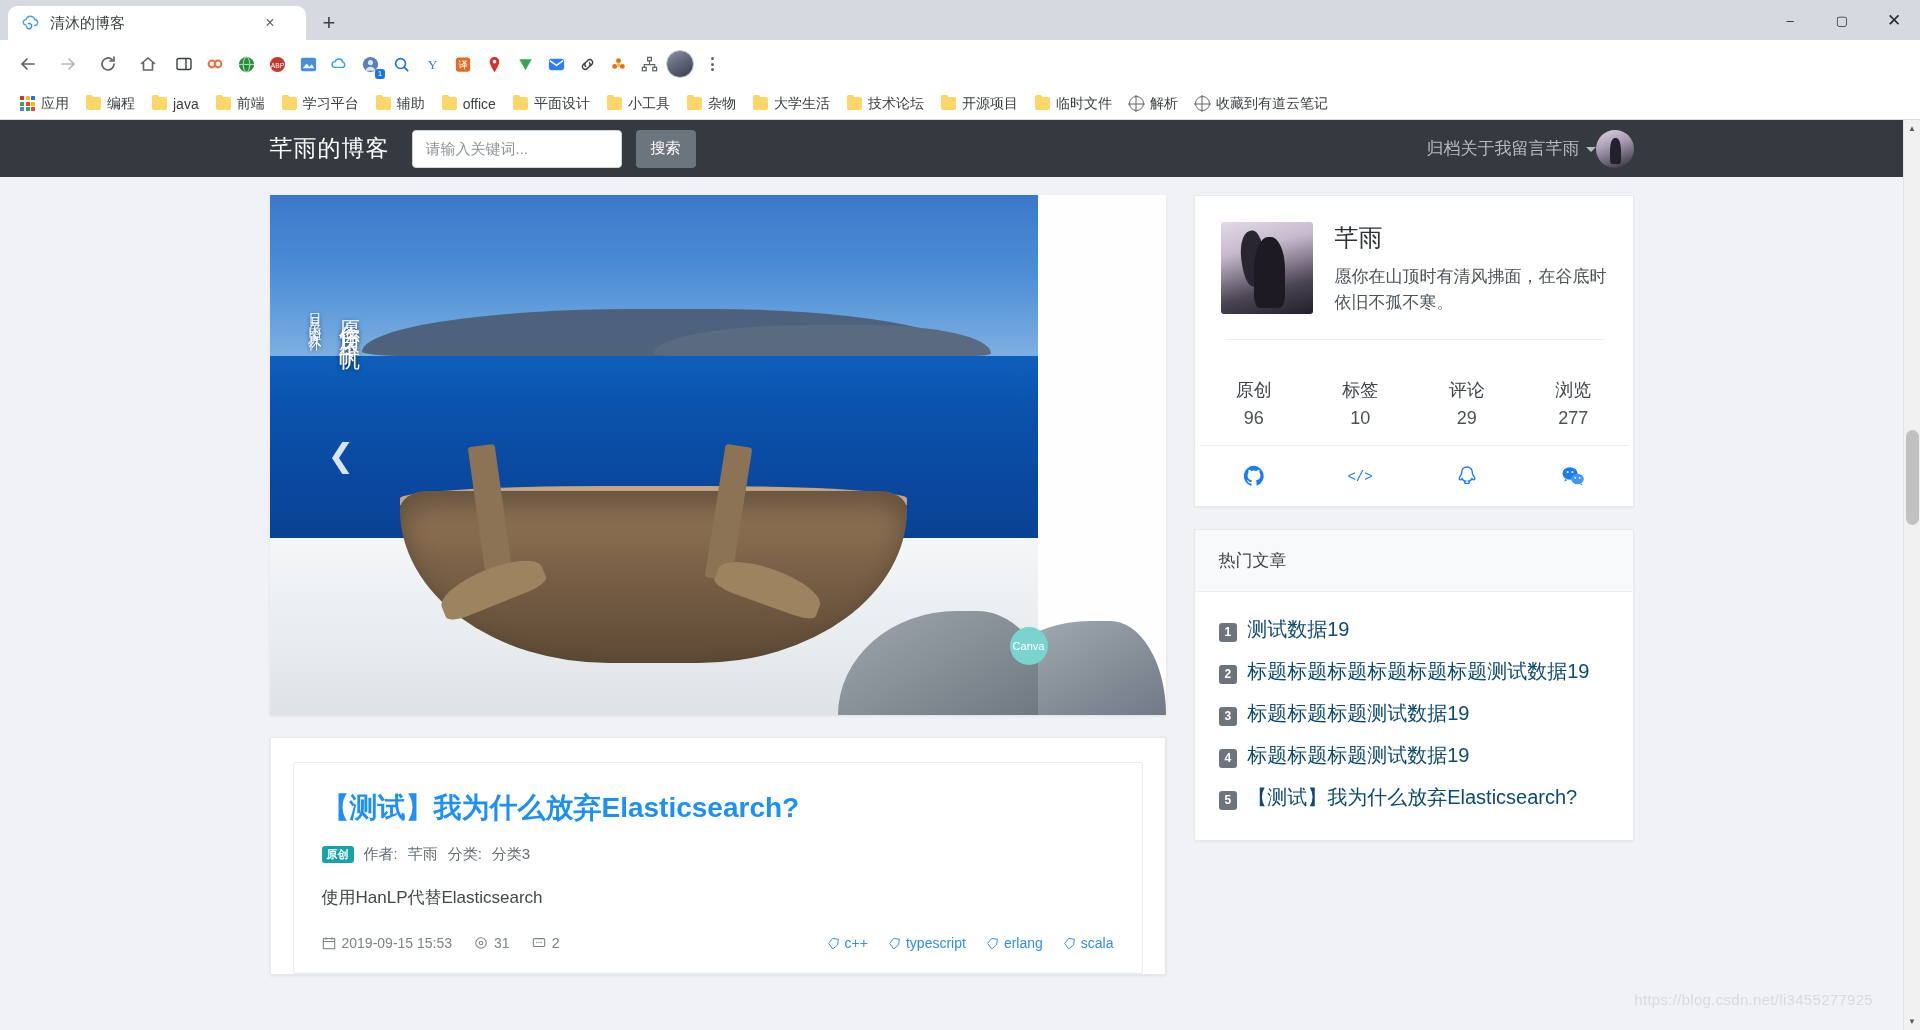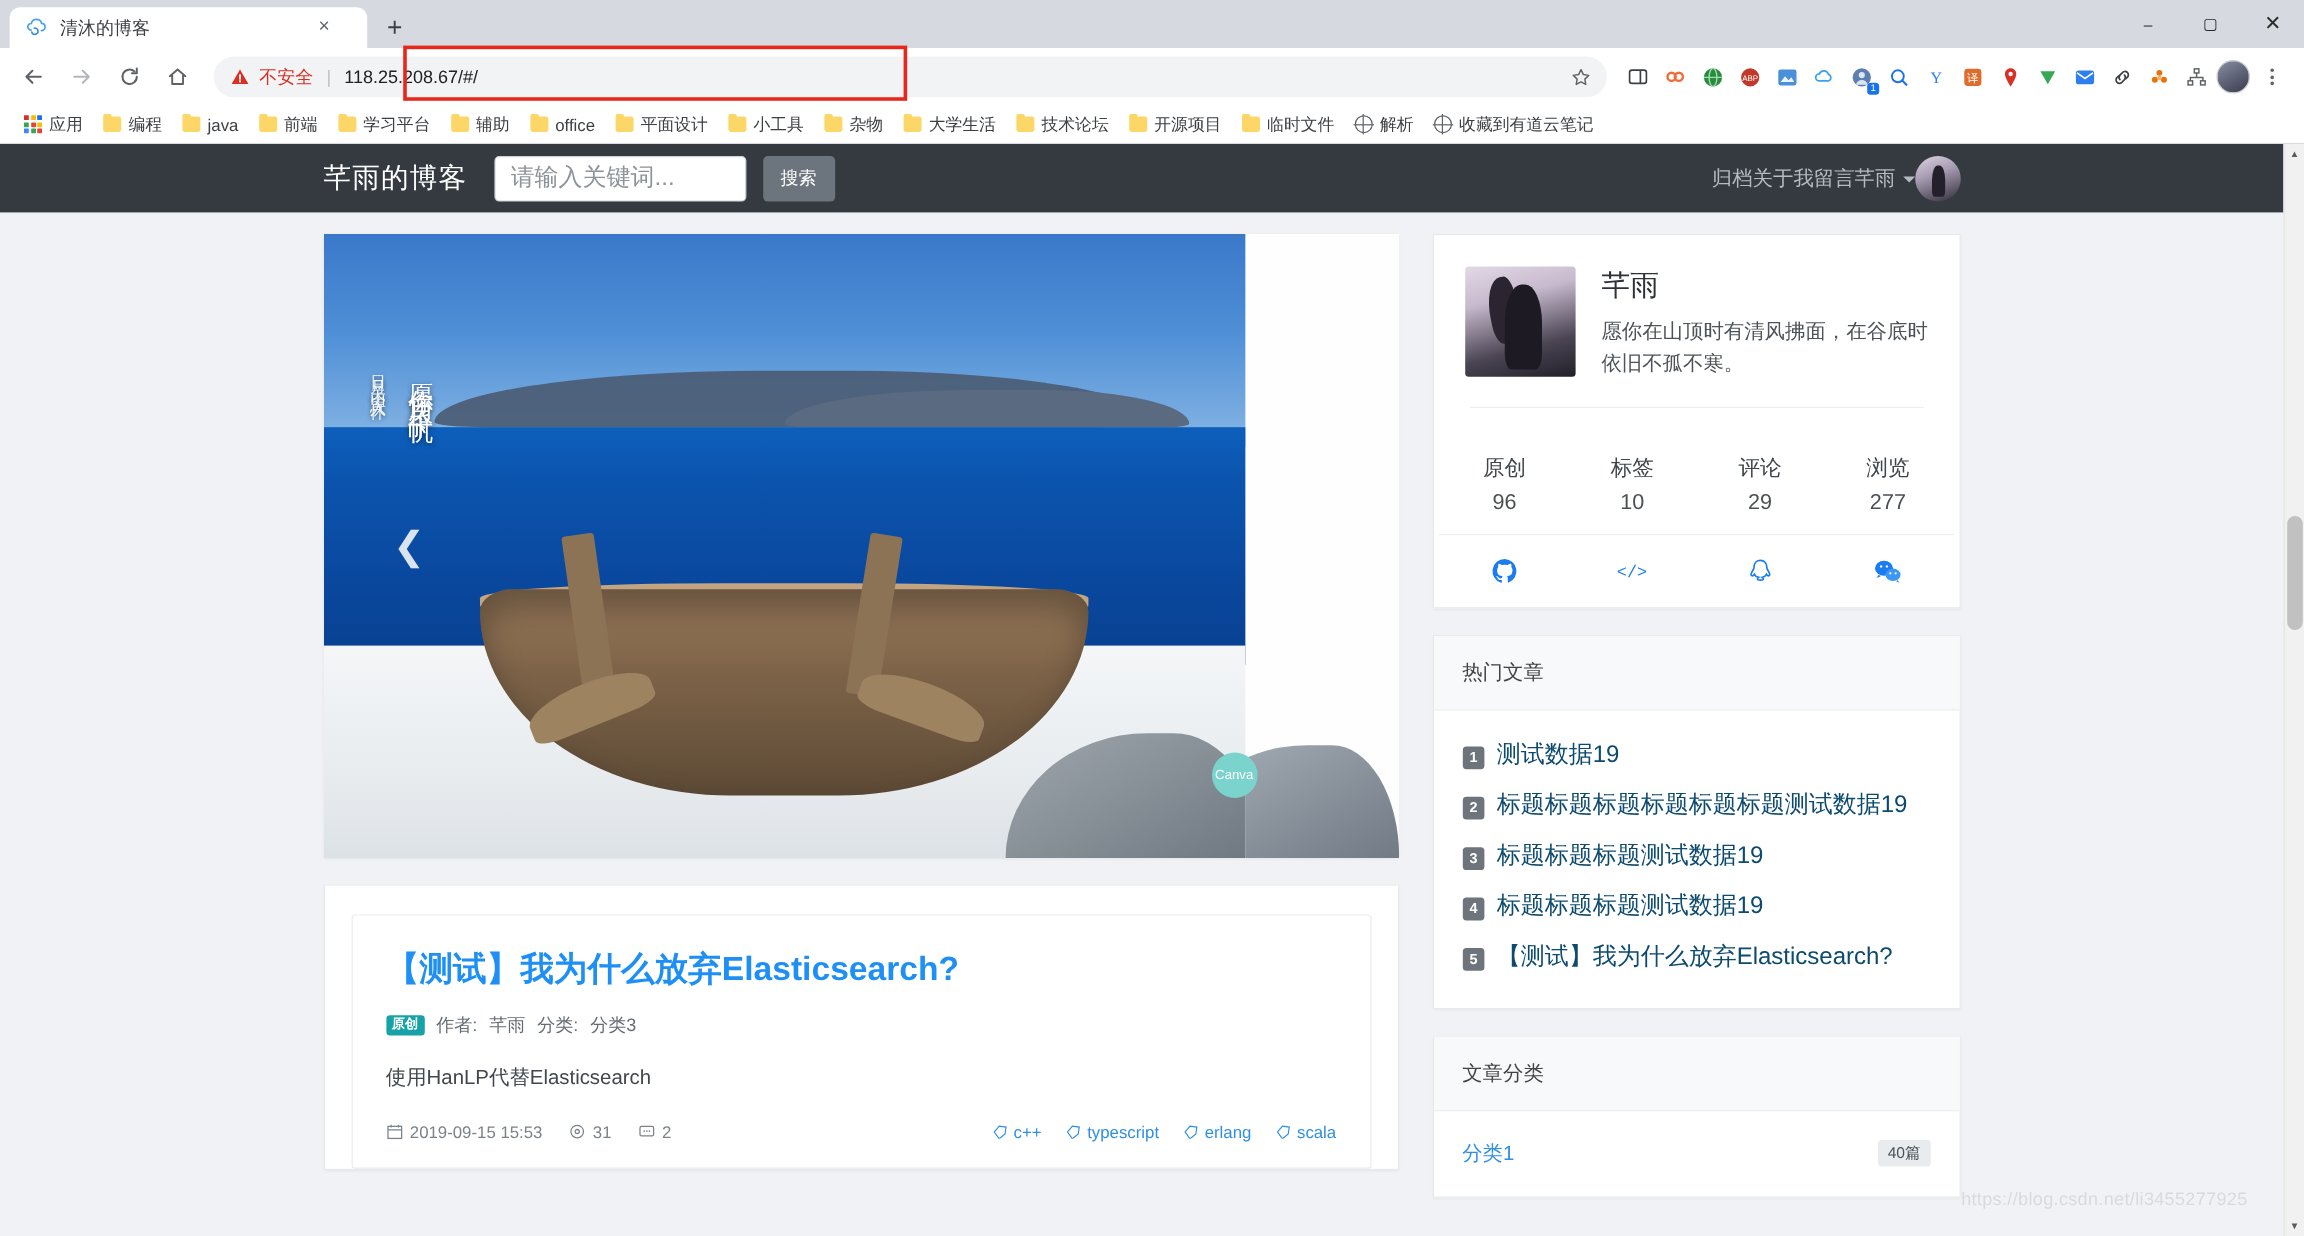--- a/index.html
+++ b/index.html
@@ -156,21 +156,21 @@
     width: 1400px; margin: 0 auto; display: flex; align-items: center;
     height: 57px; padding: 0 18px;
   }
   .brand {
     color: #ffffff; font-size: 23px; letter-spacing: 1px; white-space: nowrap;
     margin-right: 22px;
     font-family: Liberation Serif, serif;
   }
   .search-input {
     width: 210px; height: 38px; background: #fff; border: 1px solid #ced4da;
-    border-radius: 4px; padding: 0 13px; font-size: 20px; color: #495057;
+    border-radius: 4px; padding: 0 13px; font-size: 15px; color: #495057;
     outline: none; font-family: inherit;
   }
   .search-input::placeholder { color: #8c9399; }
   .search-btn {
     margin-left: 14px; height: 38px; padding: 0 15px; background: #6c757d;
     color: #fff; border: none; border-radius: 4px; font-size: 15px;
     font-family: inherit;
   }
   .nav-links {
     margin-left: auto; display: flex; align-items: center; 
@@ -445,40 +445,20 @@
           <path d="M16 10a6 6 0 1 1-1.9-4.4" fill="none" stroke="#5f6368" stroke-width="1.7" stroke-linecap="round"></path>
           <path d="M16 3v4h-4" fill="none" stroke="#5f6368" stroke-width="1.7" stroke-linecap="round" stroke-linejoin="round"></path>
         </svg>
     </div>
     <div class="navbtn">
       <svg width="20" height="20" viewBox="0 0 20 20">
           <path d="M3.5 9.5L10 4l6.5 5.5M5.5 8.6V16h9V8.6" fill="none" stroke="#5f6368" stroke-width="1.6" stroke-linecap="round" stroke-linejoin="round"></path>
         </svg>
     </div>
 
-    <div class="omnibox-wrap">
-      <div class="omnibox">
-        <span class="warn-triangle">
-          <svg width="16" height="16" viewBox="0 0 16 16">
-              <path d="M8 2L15 14H1z" fill="#d93025"></path>
-              <rect x="7.2" y="6" width="1.6" height="4.3" fill="#fff"></rect>
-              <rect x="7.2" y="11" width="1.6" height="1.6" fill="#fff"></rect>
-            </svg>
-        </span>
-        <span class="notsecure">不安全</span>
-        <span class="omni-sep">|</span>
-        <span class="omni-url">118.25.208.67/#/</span>
-        <span class="star-btn">
-          <svg width="17" height="17" viewBox="0 0 18 18">
-              <path d="M9 2.2l2.1 4.3 4.7.7-3.4 3.3.8 4.7L9 13l-4.2 2.2.8-4.7L2.2 7.2l4.7-.7z" fill="none" stroke="#5f6368" stroke-width="1.3" stroke-linejoin="round"></path>
-            </svg>
-        </span>
-      </div>
-      <div class="redbox"></div>
-    </div>
 
     <div class="ext-row">
       <div class="ext">
           <svg width="18" height="18" viewBox="0 0 18 18">
             <rect x="2" y="3.5" width="14" height="11" rx="2" fill="none" stroke="#3c4043" stroke-width="1.4"></rect>
             <line x1="11" y1="3.5" x2="11" y2="14.5" stroke="#3c4043" stroke-width="1.4"></line>
           </svg>
         </div>
       <div class="ext">
           <svg width="20" height="20" viewBox="0 0 20 20">
@@ -860,29 +840,20 @@
                 <span class="hot-rank">4</span>
                 <span class="hot-title">标题标题标题测试数据19</span>
               </div>
               <div class="hot-item">
                 <span class="hot-rank">5</span>
                 <span class="hot-title">【测试】我为什么放弃Elasticsearch?</span>
               </div>
             </div>
           </div>
 
-          <div class="side-card">
-            <div class="cat-head">文章分类</div>
-            <div class="cat-list">
-              <div class="cat-item">
-                <span class="cat-name">分类1</span>
-                <span class="cat-count">40篇</span>
-              </div>
-            </div>
-          </div>
 
         </div>
       </div>
 
       <div class="watermark">https://blog.csdn.net/li3455277925</div>
     </div>
 
     <div class="scrollbar">
       <div class="sb-arrow">▲</div>
       <div class="sb-thumb"></div>

